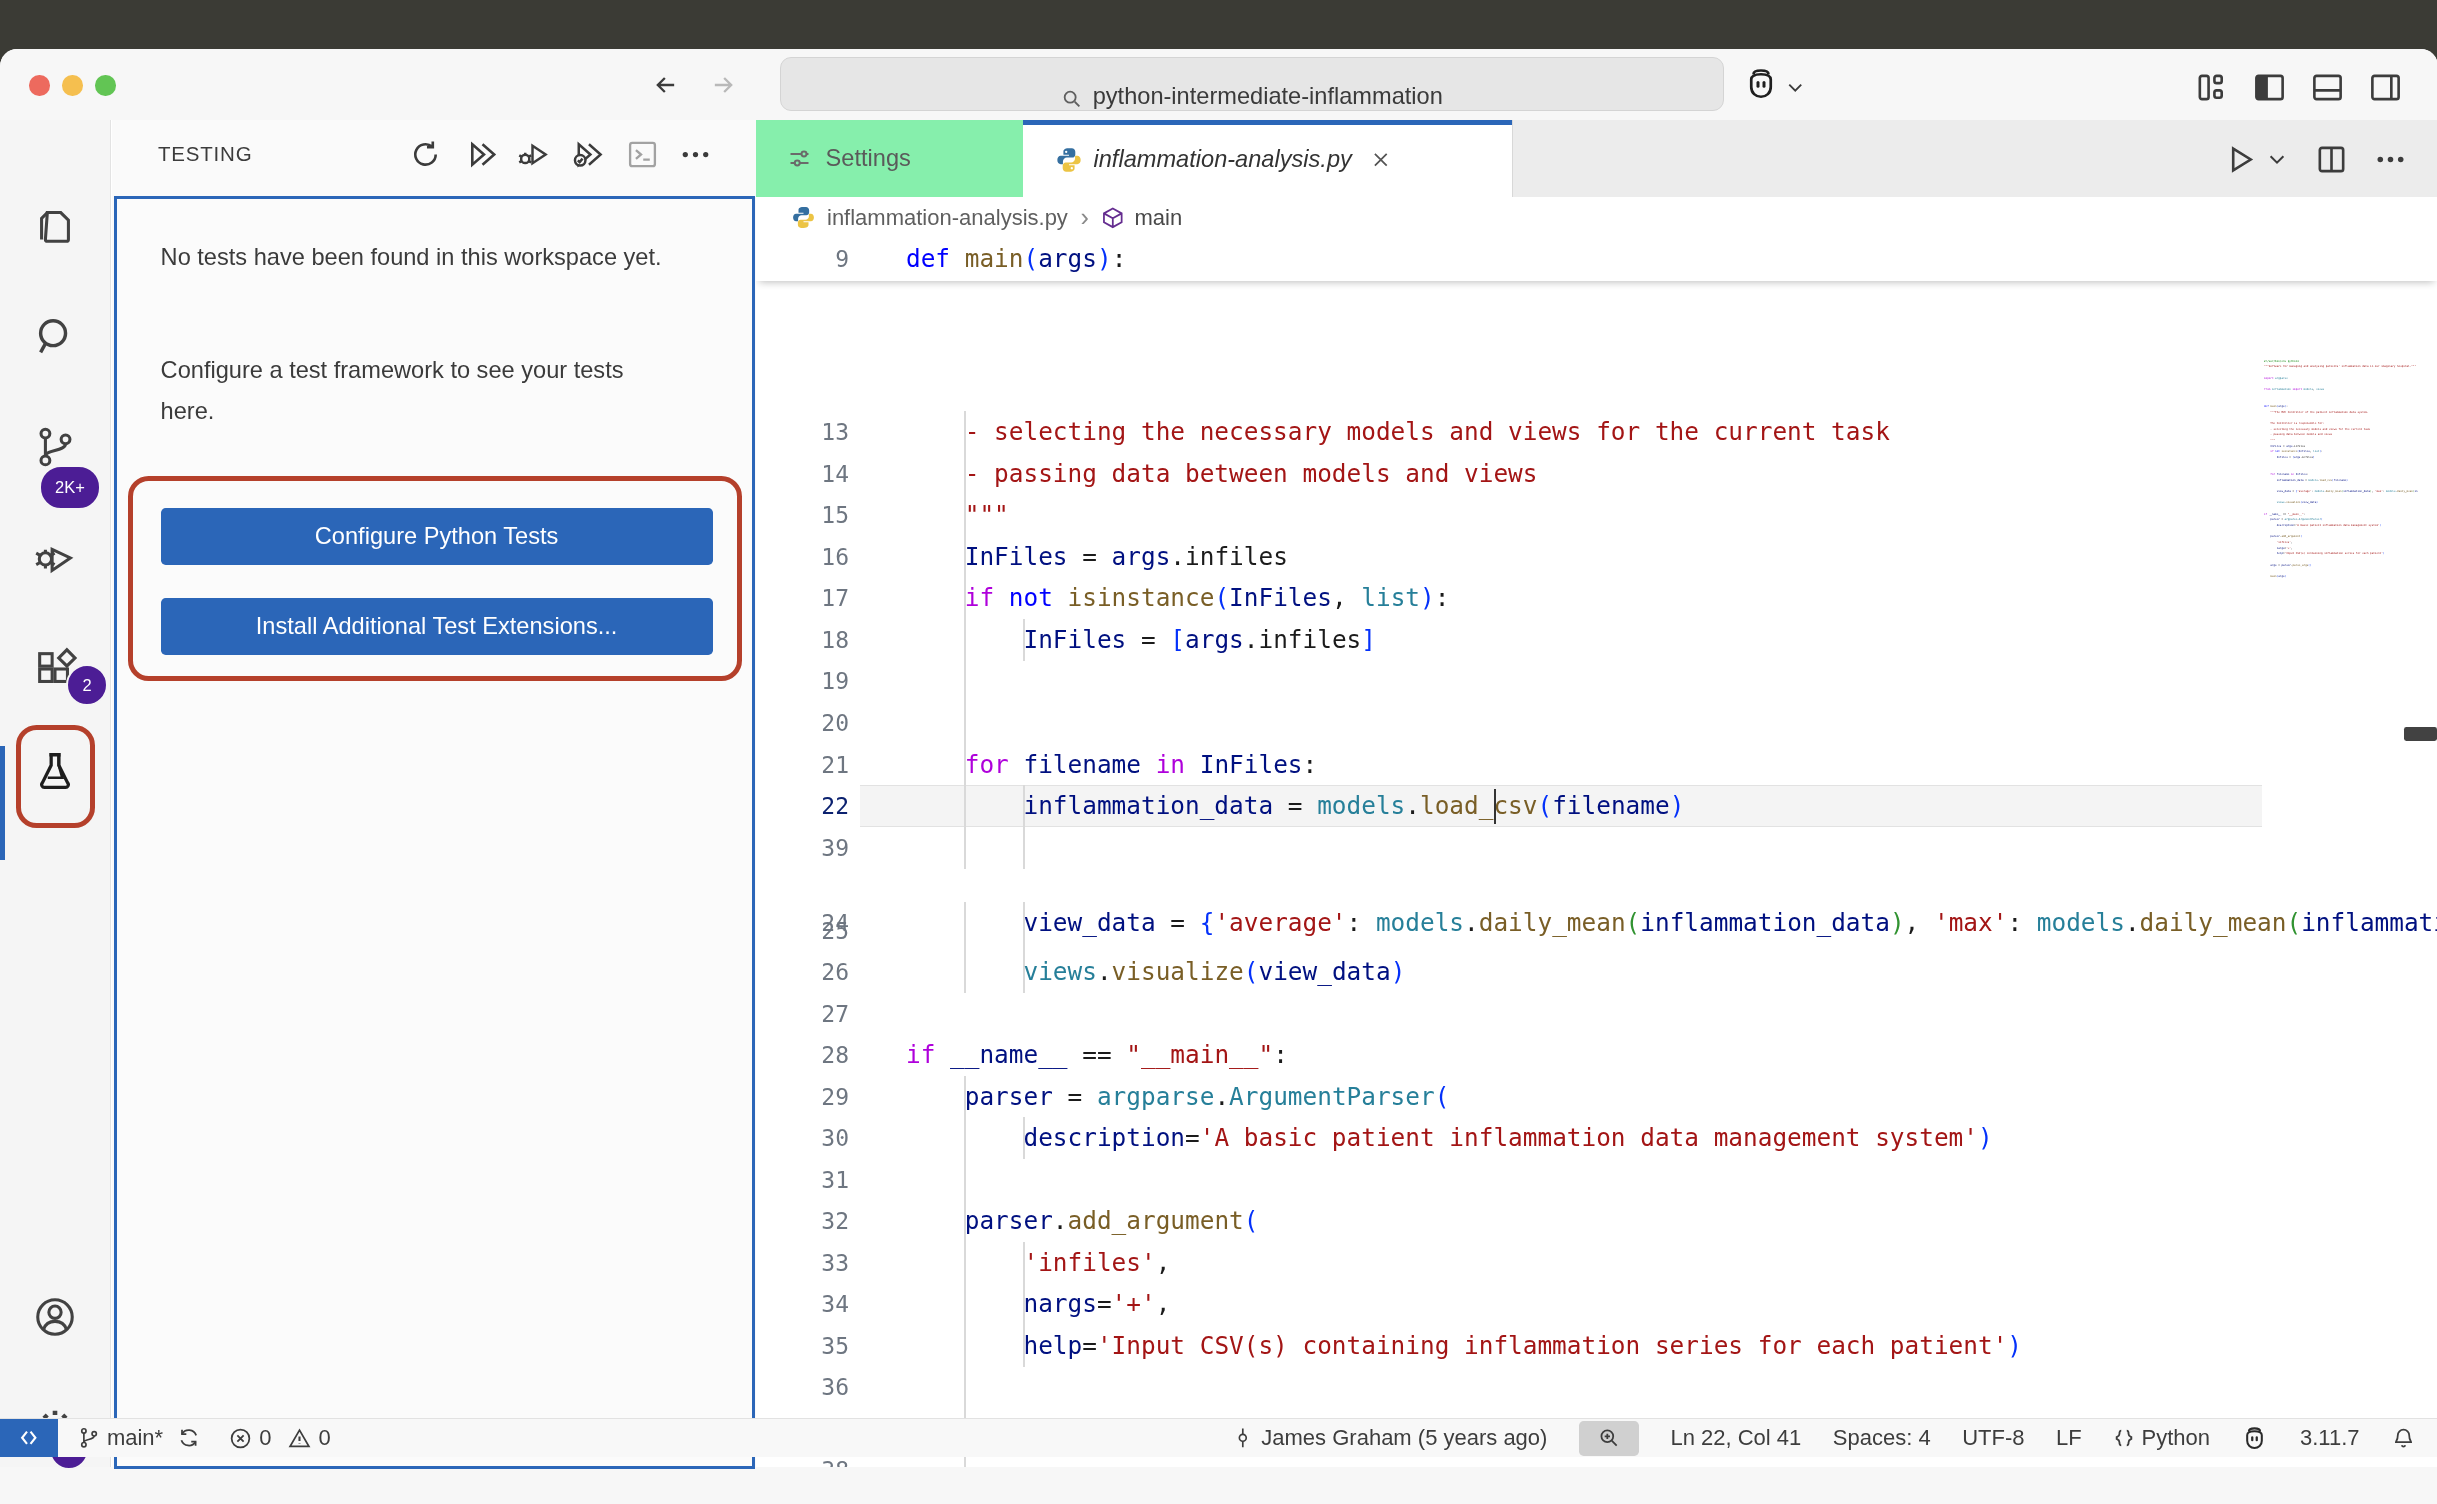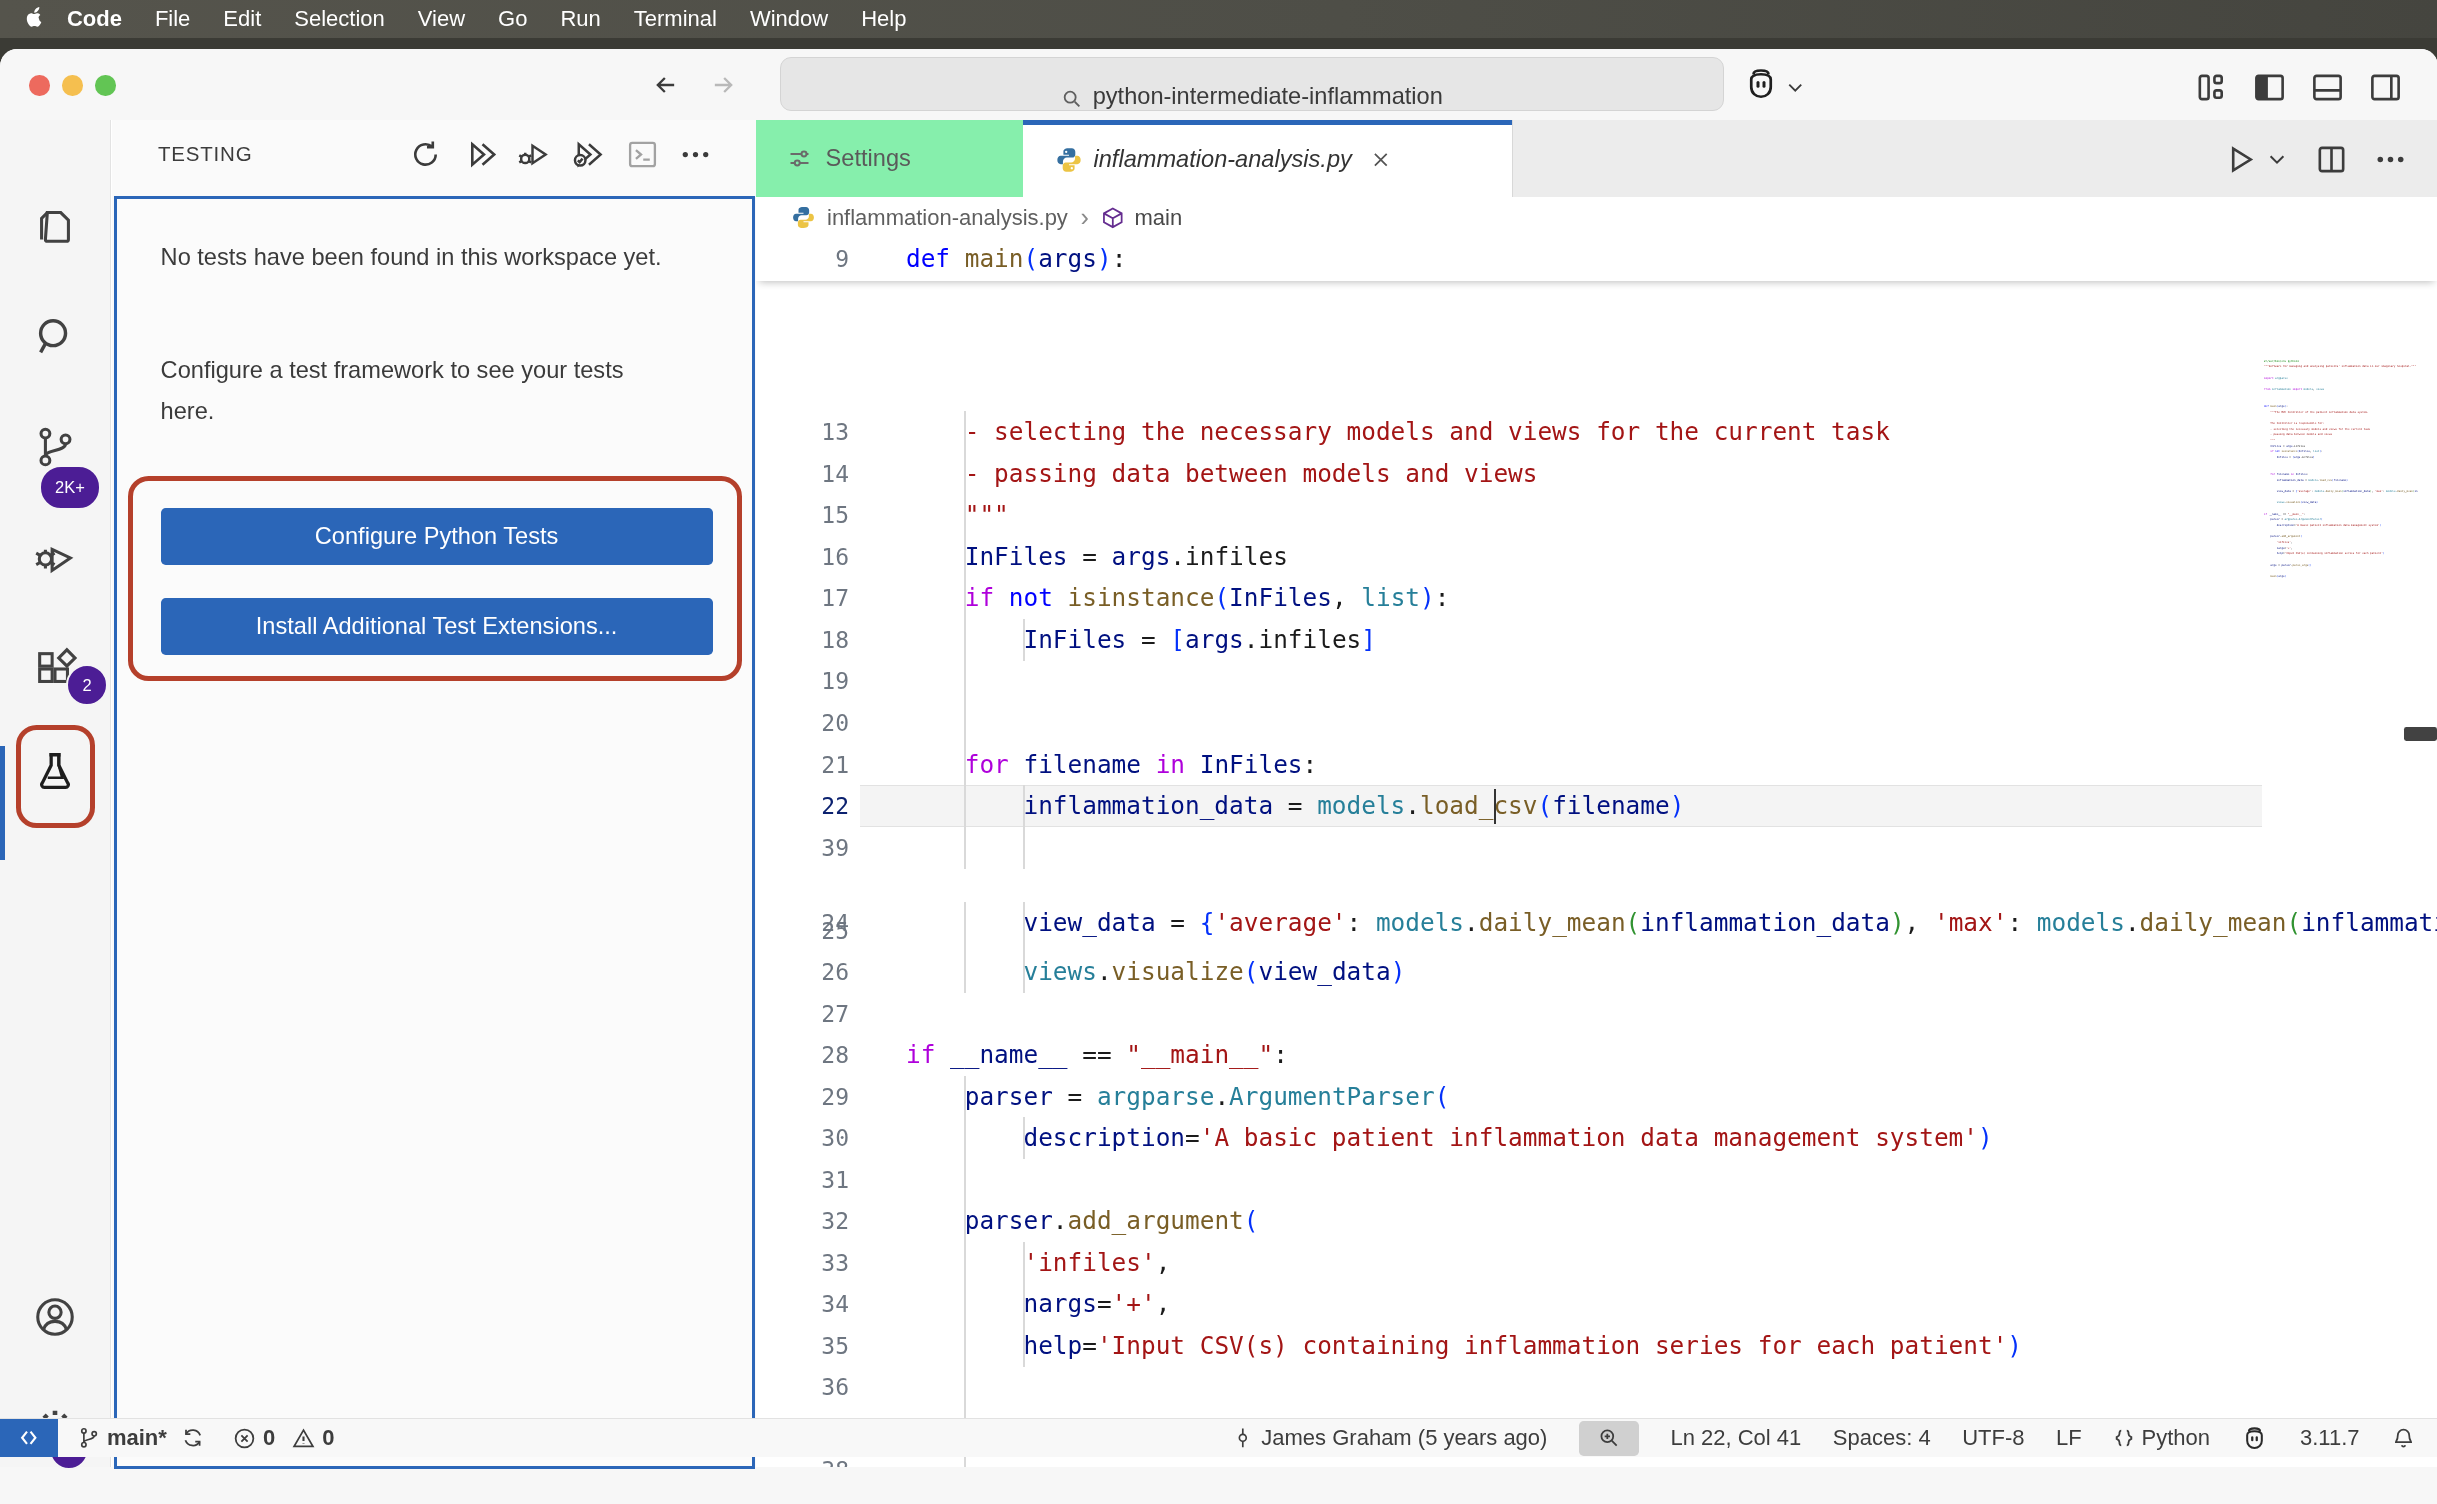--- a/index.html
+++ b/index.html
@@ -80,39 +80,30 @@
   #minimap{left:1508px;top:120px;width:154px;height:504px;overflow:hidden;}
   #mm-inner{position:absolute;left:0;top:0;transform:scale(0.3333);transform-origin:0 0;
     font:7.9px/17px "DejaVu Sans Mono",monospace;white-space:pre;width:489px;}
   #ovr-marker{left:1648px;top:489px;width:33px;height:14px;background:#424242;border-radius:2.4px;}
 
   
   #statusbar{left:0;top:1418px;width:2438px;height:38px;background:#f8f8f8;border-top:1.6px solid #e2e2e2;
     display:flex;align-items:center;color:#3d3d3d;font-size:22px;}
   #remote{width:58px;height:38px;background:#2b66b8;color:#fff;display:flex;align-items:center;justify-content:center;}
   .st-item{display:flex;align-items:center;gap:6.3px;white-space:nowrap;}
-  .st-left{display:flex;align-items:center;gap:27px;margin-left:19px;font-weight:bold;}
+  .st-left{display:flex;align-items:center;gap:27px;margin-left:19px;}
   .st-right{display:flex;align-items:center;gap:31.5px;margin-left:auto;margin-right:22px;}
   .mag-box{background:#d0d0d0;border-radius:4.7px;width:60px;height:35px;display:flex;align-items:center;justify-content:center;}
   svg{display:block;}
 </style>
 </head>
 <body>
 
 <div class="app">
 
-  <div id="menubar" class="abs">
-    <span class="apple">
-      <svg width="20.5" height="23.6" viewBox="0 0 18 22" fill="#fff">
-        <path d="M12.4 3.6c.9-1.1 1.5-2.5 1.3-3.6-1.2.1-2.6.9-3.4 1.9-.8.9-1.5 2.4-1.3 3.5 1.3.1 2.6-.7 3.4-1.8z"></path>
-        <path d="M14.8 11.7c0-2.4 2-3.6 2.1-3.7-1.1-1.7-2.9-1.9-3.5-1.9-1.5-.2-2.9.9-3.7.9-.8 0-1.9-.9-3.2-.9C4.9 6.2 3.3 7.1 2.4 8.6c-1.8 3.1-.5 7.7 1.3 10.2.9 1.2 1.9 2.6 3.2 2.6 1.3-.1 1.8-.8 3.3-.8 1.5 0 2 .8 3.3.8 1.4 0 2.3-1.3 3.1-2.5 1-1.4 1.4-2.8 1.4-2.9-.1 0-2.7-1-2.7-4.3z" transform="scale(0.82) translate(1,1)"></path>
-      </svg>
-    </span>
-    <span id="menu-items"><span class="mitem first">Code</span><span class="mitem">File</span><span class="mitem">Edit</span><span class="mitem">Selection</span><span class="mitem">View</span><span class="mitem">Go</span><span class="mitem">Run</span><span class="mitem">Terminal</span><span class="mitem">Window</span><span class="mitem">Help</span></span>
-  </div>
 
   <div id="window" class="abs">
 
     <div id="titlebar" class="abs">
       <div class="tl abs" style="left:29px;background:#ed6a5e;"></div>
       <div class="tl abs" style="left:62px;background:#f5bf4f;"></div>
       <div class="tl abs" style="left:95px;background:#62c554;"></div>
 
       <svg class="abs" style="left:652px;top:22px;color:#3c3c3c;" width="28" height="28" viewBox="0 0 24 24" fill="none" stroke="currentColor" stroke-width="2">
         <path d="M19 12 H6 M11 6 l-6 6 6 6"></path>

